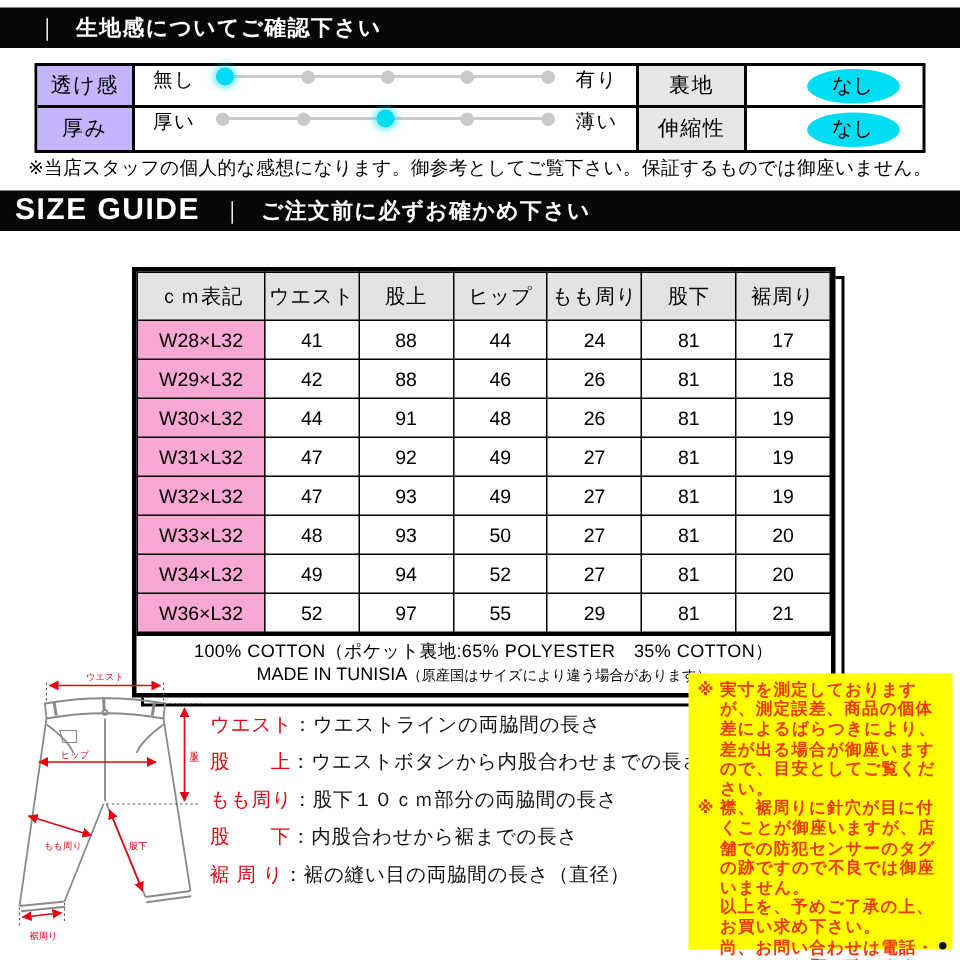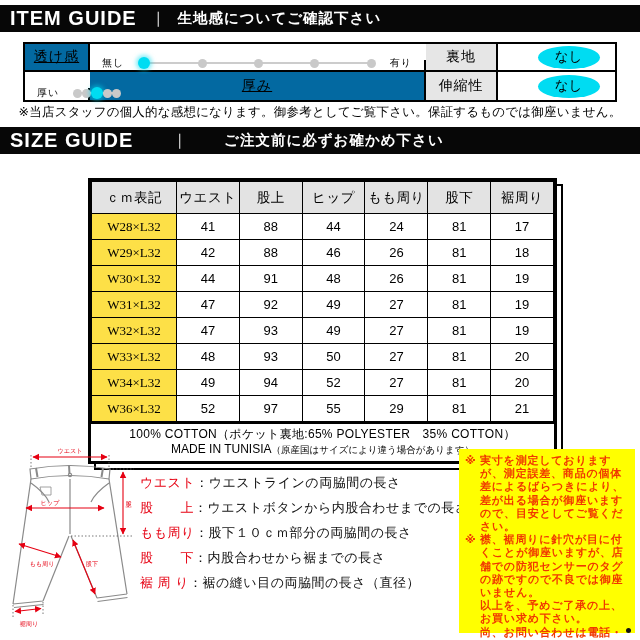--- a/index.html
+++ b/index.html
@@ -10,34 +10,34 @@
   }
   
   .bar {
     position:absolute; left:0; width:640px; height:27px; background:#070707;
     color:#fff; display:flex; align-items:center; box-sizing:border-box; padding-left:10px;
   }
   .bar .en { font-weight:bold; font-size:20px; letter-spacing:1px; white-space:nowrap; }
   .bar .sep { font-size:15px; margin:0 12px 0 14px; font-weight:normal; }
   .bar .jp { font-size:14.5px; font-weight:bold; letter-spacing:1px; }
   #bar-item { top:5px; }
-  #bar-size { top:127px;gap:25px; }
+  #bar-size { top:127px; }
 
   
   .ig-table {
     position:absolute; left:23px; top:42px; width:594px; border:2px solid #000;
     display:grid; grid-template-columns:65px 1fr 72px 117px; grid-auto-rows:28px;
     background:#fff; box-sizing:border-box;
   }
   .ig-cell { border-right:2px solid #000; border-bottom:2px solid #000; box-sizing:border-box; }
   .ig-cell.col-last { border-right:none;padding-left:24px; }
   .ig-cell.last-row { border-bottom:none; }
-  .ig-label { background:#0369a1; display:flex; align-items:center; justify-content:center; font-size:14px; letter-spacing:1px;text-decoration:underline; }
+  .ig-label { background:#c4b5fd; display:flex; align-items:center; justify-content:center; font-size:14px; letter-spacing:1px; }
   .ig-attr  { background:#e6e6e6; display:flex; align-items:center; justify-content:center; font-size:14px; letter-spacing:1px; }
-  .ig-slider { display:flex; align-items:flex-end; padding:0 12px; font-size:10px;margin-top:16px; }
+  .ig-slider { display:flex; align-items:flex-start; padding:0 12px; font-size:13px; }
   .end-label { flex:none; letter-spacing:1px; }
   .track { flex:1; position:relative; height:14px; margin:0 14px; display:flex; align-items:center; justify-content:space-between; }
   .track::before { content:""; position:absolute; left:4px; right:4px; top:6px; height:2px; background:#cccccc; }
   .dot { width:9px; height:9px; border-radius:50%; background:#c9c9c9; position:relative; z-index:1; }
   .dot.active { width:12px; height:12px; background:#00dcf2; box-shadow:0 0 4px 2px rgba(0,220,242,.5); }
   .ig-value { display:flex; align-items:center; justify-content:center; }
   .oval { background:#00dcf2; width:62px; height:23px; border-radius:50%; display:flex; align-items:center; justify-content:center; font-size:13.5px; }
 
   .disclaimer { position:absolute; left:0; top:104px; width:640px; text-align:center; font-size:12.5px; letter-spacing:0.2px; }
 
@@ -45,21 +45,21 @@
   .size-box {
     position:absolute; left:88px; top:168px; width:469px; background:#fff;
     border:3px solid #000; box-sizing:border-box;
     box-shadow:6px 6px 0 -2px #ffffff, 6px 6px 0 0 #000000;
     margin-top:10px;
   }
   table.size-table { width:100%; border-collapse:collapse; table-layout:fixed; }
   .size-table th, .size-table td { border:1.5px solid #000; text-align:center; font-weight:normal; }
   .size-table th { background:#e3e3e3; font-size:13.5px; height:29px; letter-spacing:0.5px; }
   .size-table td { font-size:13px; height:23px; }
-  .size-table .size-cell { background:#fde047;font-family:Liberation Serif, serif; }
+  .size-table .size-cell { background:#f9a8d4; }
   .size-table th:first-child { width:82px; }
   .material { border-top:2px solid #000; text-align:center; padding:3px 0 4px 0; line-height:15px; }
   .material .m1 { font-size:12px; letter-spacing:0.3px; }
   .material .m2 { font-size:12px; }
   .material .m2-note { font-size:9.5px; }
 
   
   .diagram { position:absolute; left:0px; top:446px; }
   .defs-list { position:absolute; left:140px; top:470px; }
   .def-line { white-space:pre; font-size:13px; line-height:25px; letter-spacing:0.5px; }
@@ -76,21 +76,20 @@
   .note-text { flex:1; }
 
   .artifact-dot { position:absolute; left:626px; top:628px; width:5px; height:5px; border-radius:50%; background:#111; }
 </style>
 </head>
 <body>
 
 <div class="page">
 
   <div class="bar" id="bar-item">
-    <span class="en">ITEM GUIDE</span>
     <span class="sep">｜</span>
     <span class="jp">生地感についてご確認下さい</span>
   </div>
 
   <div class="ig-table">
   <div class="ig-cell ig-label">透け感</div>
   <div class="ig-cell ig-slider">
     <span class="end-label left">無し</span>
     <span class="track">
           <span class="dot active"></span>
@@ -99,32 +98,32 @@
           <span class="dot"></span>
           <span class="dot"></span>
         </span>
     <span class="end-label right">有り</span>
   </div>
   <div class="ig-cell ig-attr">裏地</div>
   <div class="ig-cell ig-value col-last">
     <span class="oval">なし</span>
   </div>
 
+  <div class="ig-cell ig-label last-row">厚み</div>
   <div class="ig-cell ig-slider last-row">
     <span class="end-label left">厚い</span>
     <span class="track">
           <span class="dot"></span>
           <span class="dot"></span>
           <span class="dot active"></span>
           <span class="dot"></span>
           <span class="dot"></span>
         </span>
     <span class="end-label right">薄い</span>
   </div>
-  <div class="ig-cell ig-label last-row">厚み</div>
   <div class="ig-cell ig-attr last-row">伸縮性</div>
   <div class="ig-cell ig-value col-last last-row">
     <span class="oval">なし</span>
   </div>
 </div>
 
   <div class="disclaimer">※当店スタッフの個人的な感想になります。御参考としてご覧下さい。保証するものでは御座いません。</div>
 
   <div class="bar" id="bar-size">
     <span class="en">SIZE GUIDE</span>

